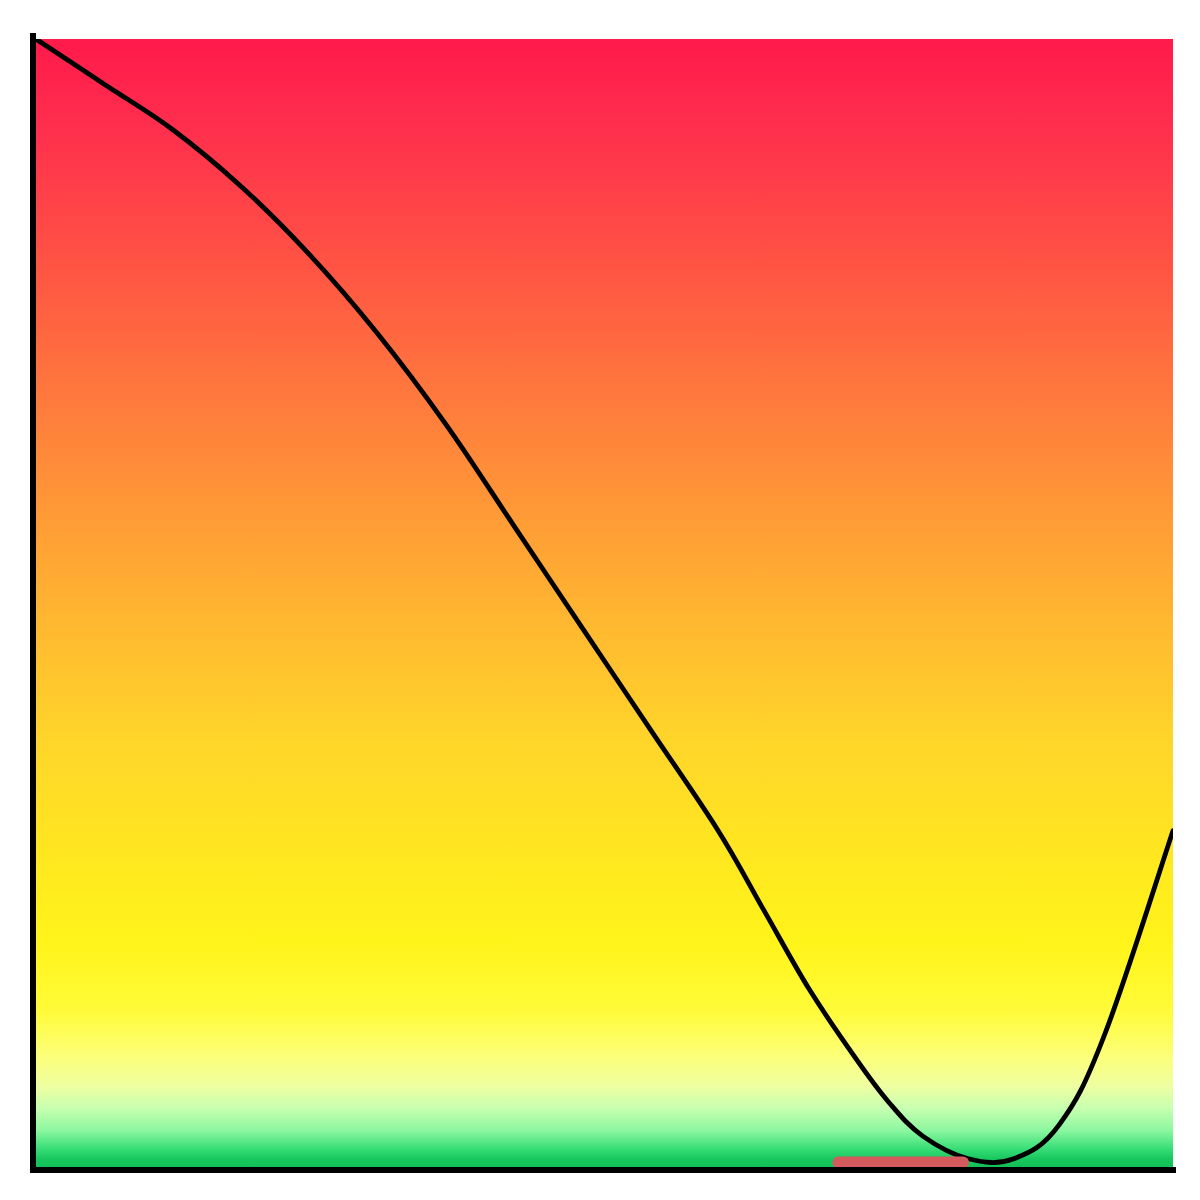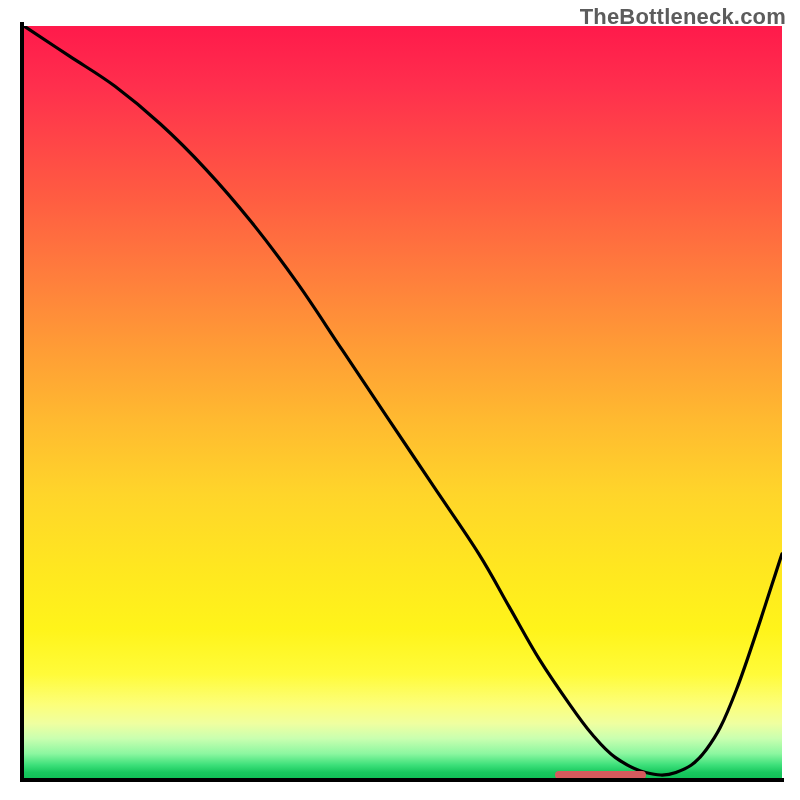--- a/index.html
+++ b/index.html
@@ -90,21 +90,20 @@
     bottom: 18px;
     height: 4px;
     width: 764px;
   }
 </style>
 </head>
 <body>
 
 <div class="stage">
 
-  <div class="watermark">TheBottleneck.com</div>
 
   <div class="plot-area">
     <div class="gradient"></div>
 
     <svg class="curve-layer" viewBox="0 0 758 754" preserveAspectRatio="none">
       <path id="curve-path" fill="none" stroke="#000000" stroke-width="3.2" stroke-linecap="round" stroke-linejoin="round" d="M 0.0 0.0 C 8.2 5.4, 29.1 19.3, 45.5 30.2 C 61.9 41.0, 74.6 48.1, 91.0 60.3 C 107.3 72.5, 120.1 83.1, 136.4 98.0 C 152.8 112.9, 165.5 125.6, 181.9 143.3 C 198.3 160.9, 211.0 175.7, 227.4 196.0 C 243.8 216.4, 256.5 233.3, 272.9 256.4 C 289.3 279.4, 302.0 299.8, 318.4 324.2 C 334.7 348.6, 347.5 367.7, 363.8 392.1 C 380.2 416.5, 392.9 435.5, 409.3 459.9 C 425.7 484.4, 441.2 506.1, 454.8 527.8 C 468.4 549.5, 474.2 561.6, 485.1 580.6 C 496.0 599.6, 504.5 615.7, 515.4 633.4 C 526.4 651.0, 536.2 665.0, 545.8 678.6 C 555.3 692.2, 560.3 699.3, 568.5 708.8 C 576.7 718.3, 581.7 724.6, 591.2 731.4 C 600.8 738.2, 610.6 743.7, 621.6 746.5 C 632.5 749.2, 641.0 750.5, 651.9 746.5 C 662.8 742.4, 671.3 738.8, 682.2 723.8 C 693.1 708.9, 698.9 698.8, 712.5 663.5 C 726.2 628.2, 749.8 552.2, 758.0 527.8"></path>
     </svg>
 
     <div id="marker" class="marker" style="left: 530.6px; width: 90.96px; top: 745.476px; background: rgb(213, 90, 93);"></div>
   </div>

